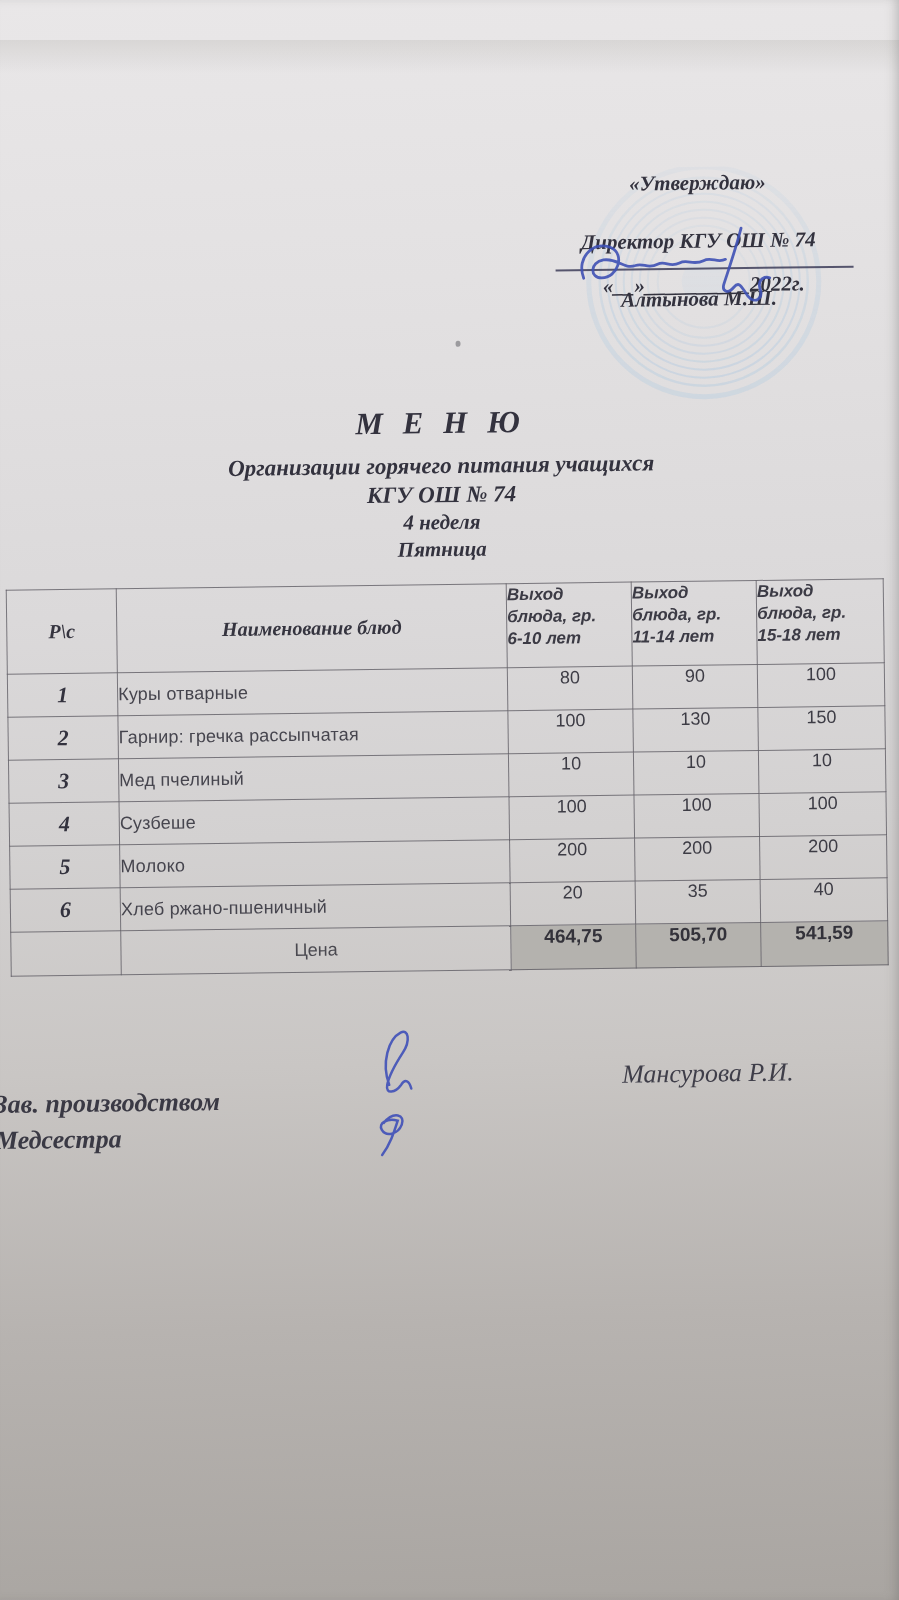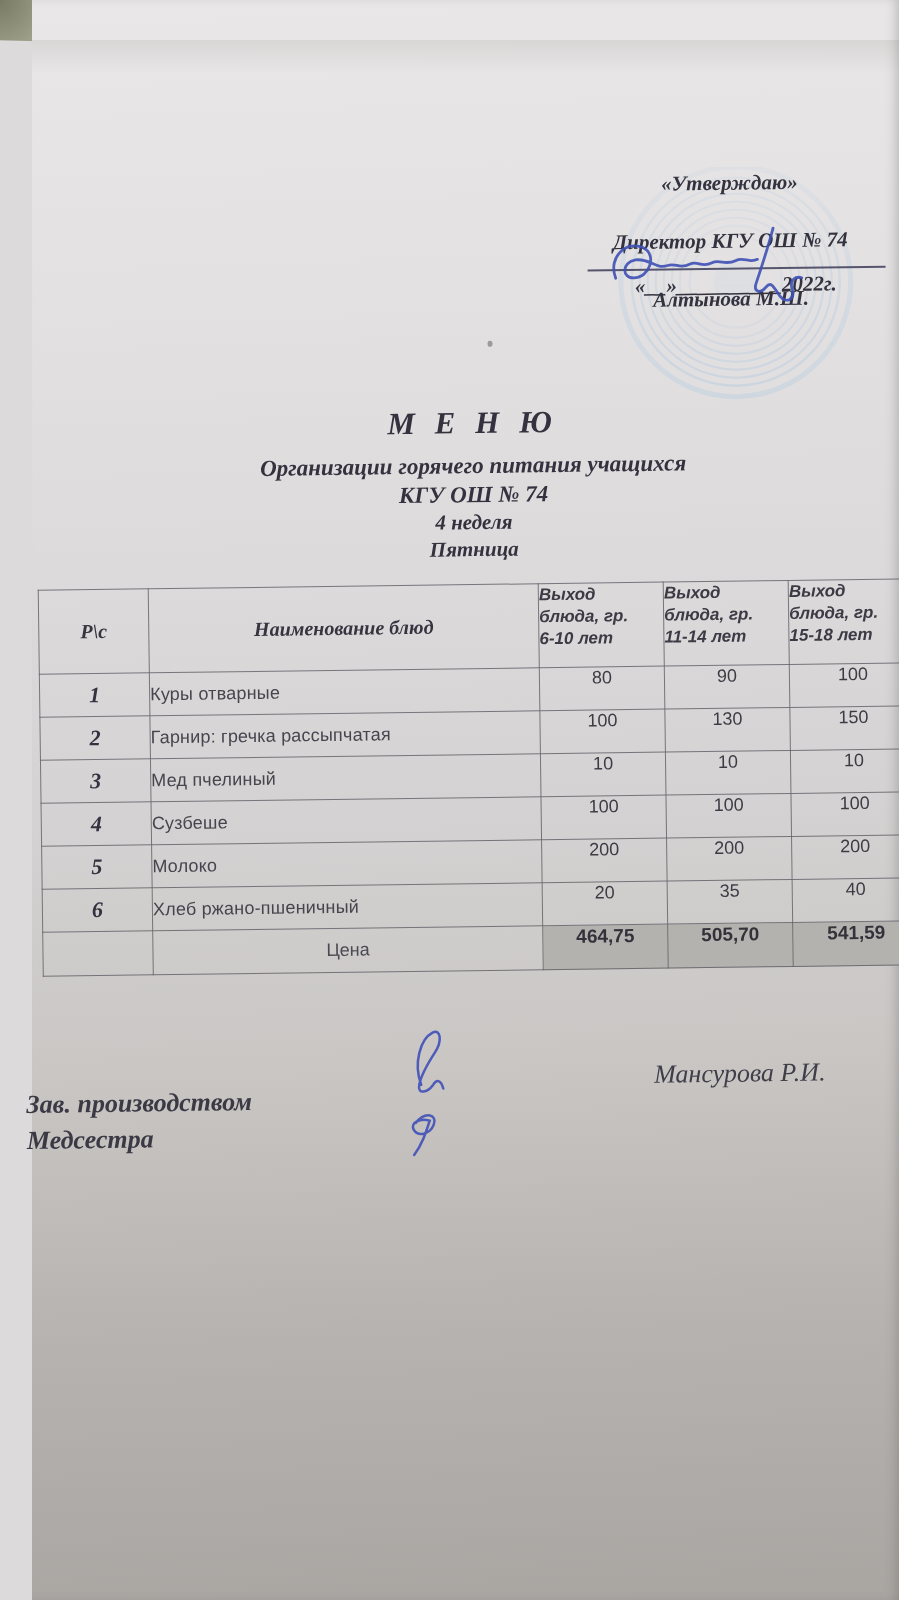--- a/index.html
+++ b/index.html
@@ -23,21 +23,21 @@
       radial-gradient(circle 9px at 540px 50px, rgba(240,240,220,.5) 0 6px, transparent 9px),
       radial-gradient(circle 60px at 0px 0px, rgba(70,70,52,.45), transparent 60px),
       radial-gradient(circle 3px at 236px 20px, rgba(90,90,70,.5) 0 2px, transparent 3px),
       linear-gradient(92deg,#a3a48c 0%,#b9baa2 25%,#cfcfb6 50%,#dcdbc4 72%,#e2e0cc 100%);
     clip-path:polygon(0 0,100% 0,100% 95%,54% 93%,52% 80%,30% 74%,0 63%);}
 
   
   .sheet{position:absolute;inset:0;
     background:linear-gradient(178deg,#e9e7e8 0%,#e3e1e2 18%,#dbd9da 38%,#d3d1d1 52%,
                #c9c6c4 66%,#b7b3b0 82%,#a9a5a1 100%);
-    box-shadow:inset -7px 0 12px -5px rgba(90,88,85,.35);margin-left:32px;}
+    box-shadow:inset -7px 0 12px -5px rgba(90,88,85,.35);}
   .sheet::before{content:"";position:absolute;top:40px;left:0;width:100%;height:34px;
     background:linear-gradient(180deg,rgba(135,133,123,.16),transparent);}
 
   .rot{position:absolute;inset:0;transform:rotate(-0.75deg);transform-origin:450px 760px;}
 
   
   .approval{position:absolute;left:520px;top:172px;width:370px;text-align:center;
     font-style:italic;font-weight:bold;color:#33323e;font-size:21px;line-height:29px;
     white-space:pre-line;z-index:3;}
   .sig-line{position:absolute;left:562px;top:271px;width:298px;height:2px;

